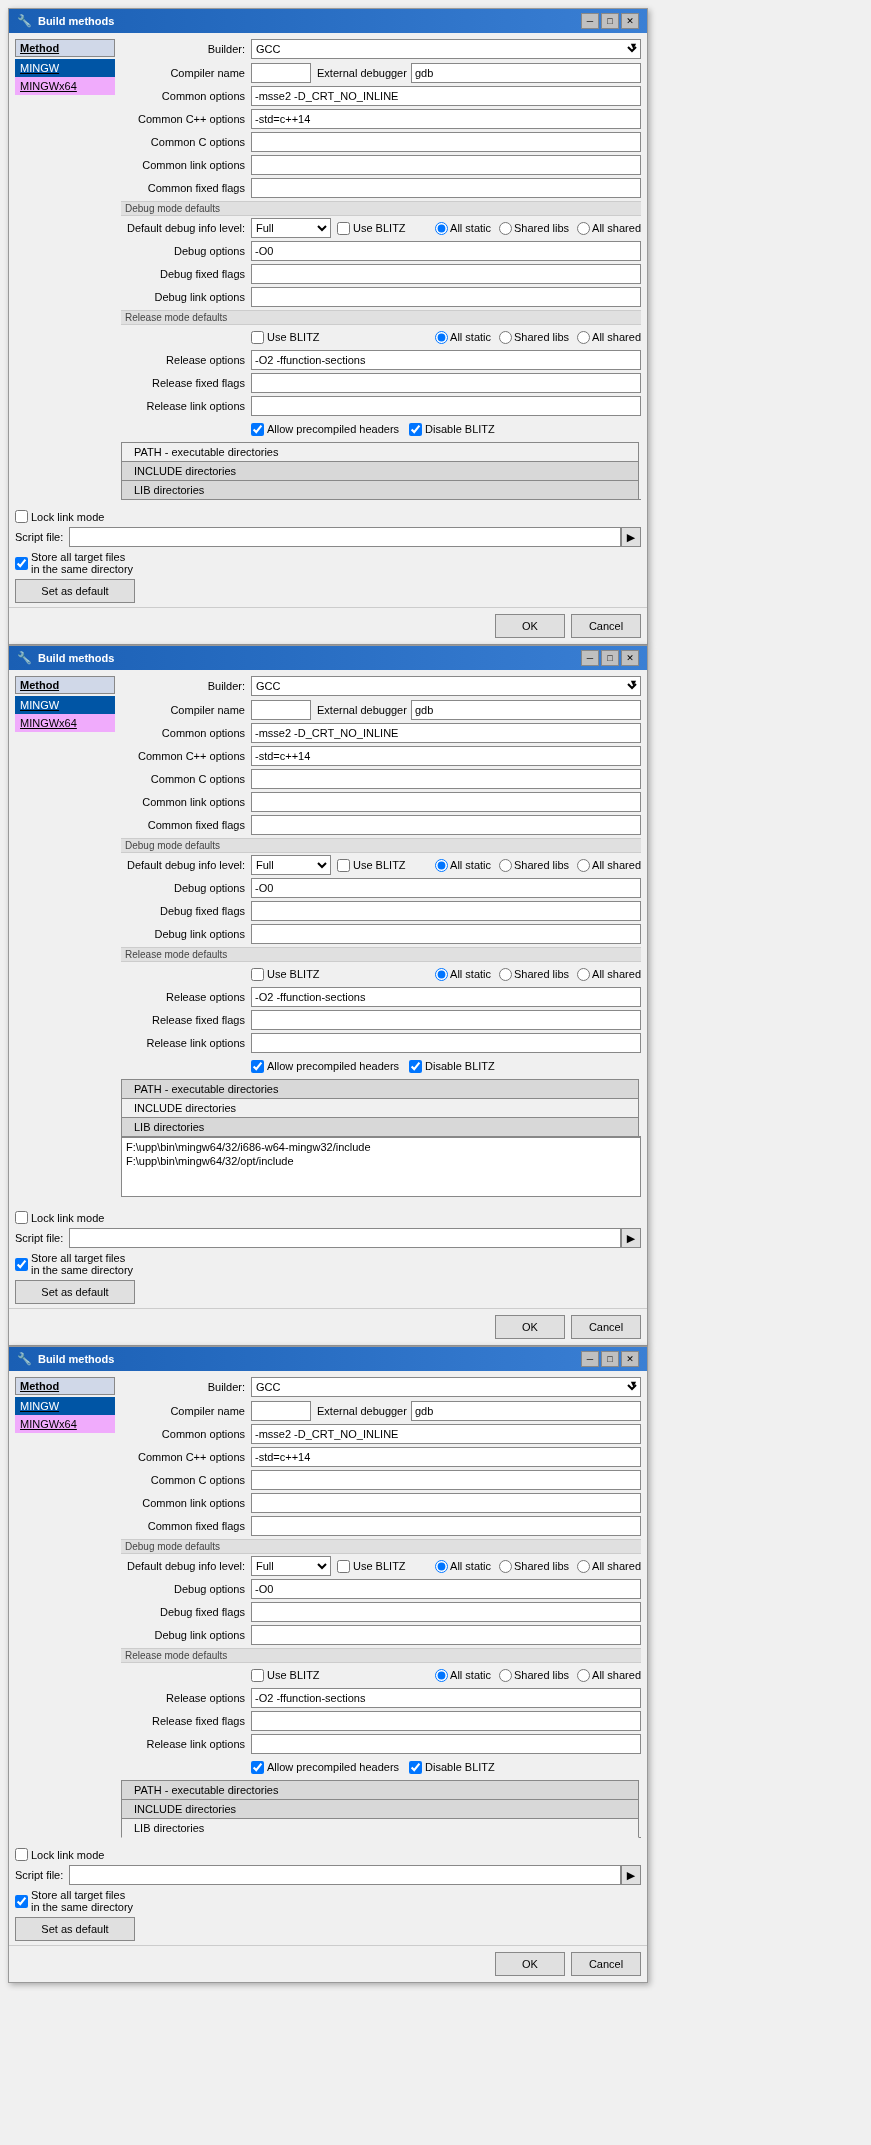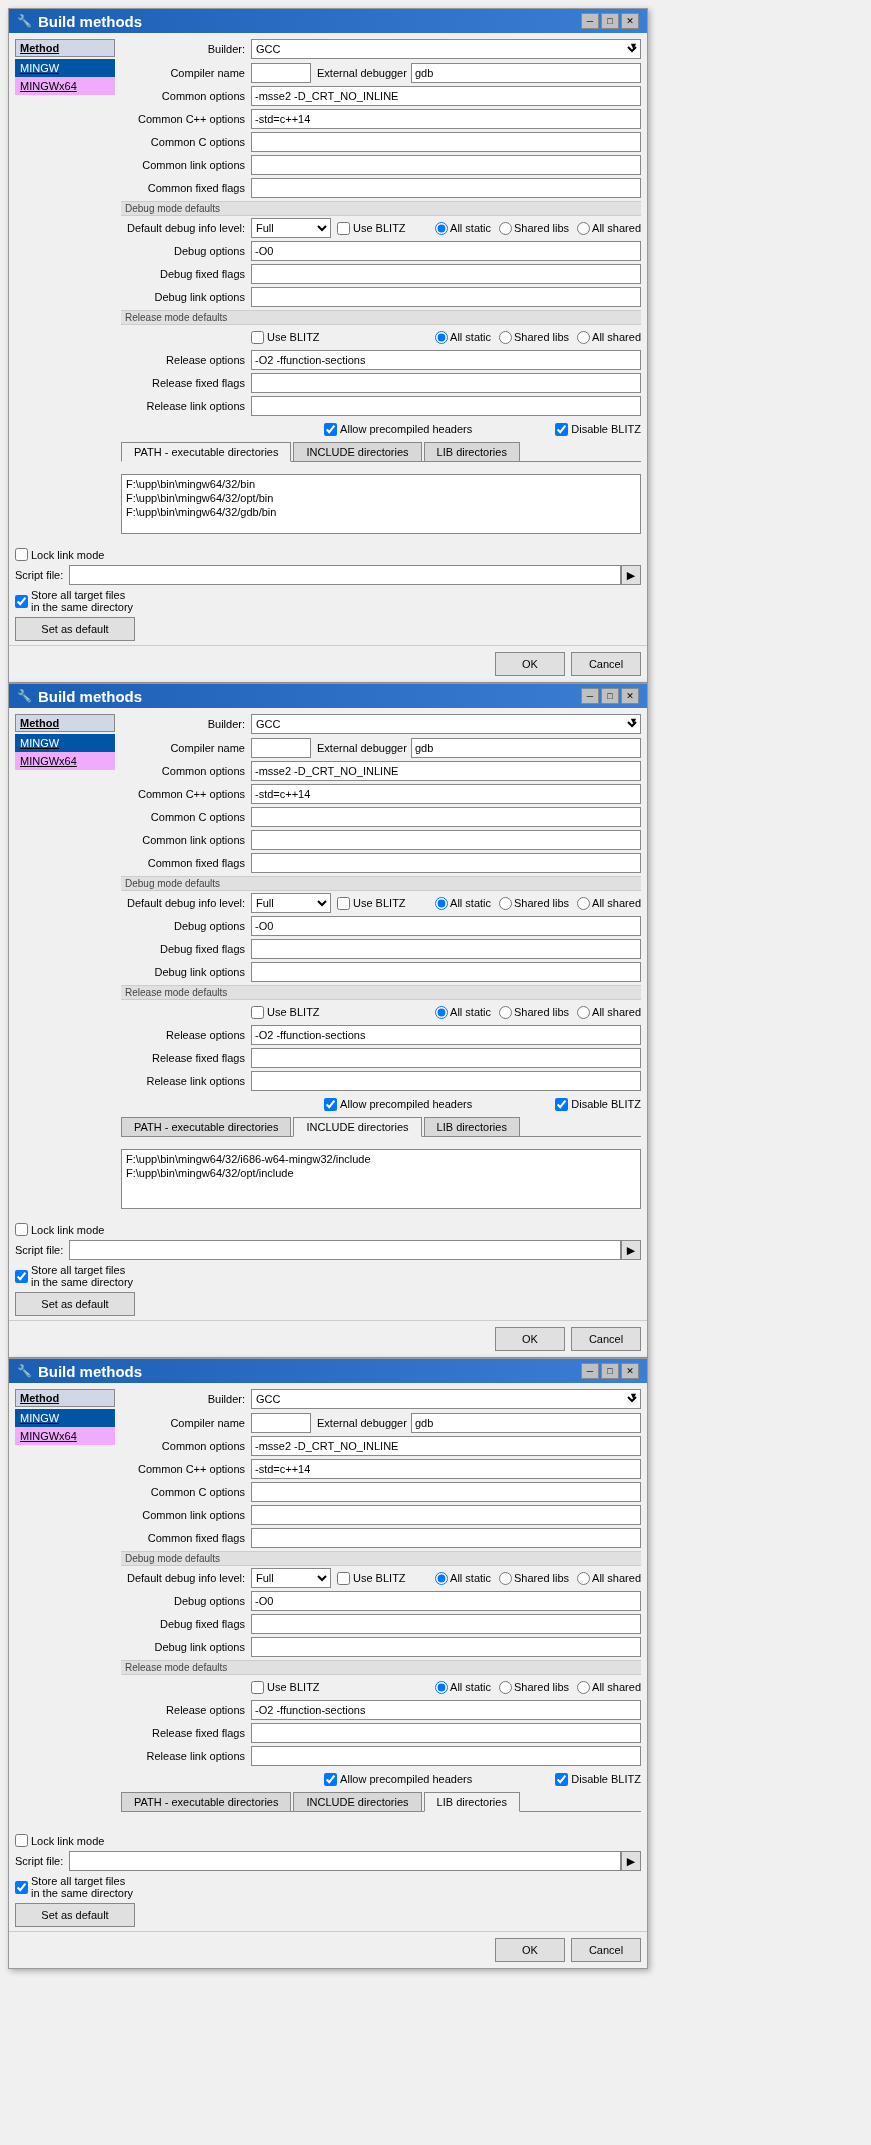--- a/index.html
+++ b/index.html
@@ -16,21 +16,21 @@
       background: linear-gradient(to right, #1a5fb4, #3a7fd4);
       color: white;
       padding: 4px 8px;
       display: flex;
       align-items: center;
       justify-content: space-between;
       height: 24px;
     }
     .title-bar-left { display: flex; align-items: center; gap: 6px; }
     .title-bar-icon { font-size: 12px; }
-    .title-bar-title { font-size: 15px; font-weight: bold; }
+    .title-bar-title { font-size: 11px; font-weight: bold; }
     .title-bar-controls { display: flex; gap: 2px; }
     .title-bar-btn {
       width: 18px; height: 16px; background: #c0c0c0; border: 1px solid #888;
       display: flex; align-items: center; justify-content: center; cursor: pointer;
       font-size: 9px; color: #000;
     }
 
     .dialog-body { display: flex; padding: 6px; gap: 6px; }
 
     .left-panel { width: 100px; flex-shrink: 0; text-decoration: underline; }
@@ -39,21 +39,21 @@
     }
     .method-item {
       padding: 2px 4px; cursor: pointer; border: 1px solid transparent;
     }
     .method-item.selected { background: #0055a5; color: white; }
     .method-item.normal { background: #f0abfc; }
 
     .right-panel { flex: 1; }
 
     .form-row {
-      display: flex; align-items: center; margin-bottom: 3px; min-height: 20px; justify-content: space-between;
+      display: flex; align-items: center; margin-bottom: 3px; min-height: 20px;
     }
     .form-label { width: 130px; flex-shrink: 0; text-align: right; padding-right: 6px; }
     .form-control {
       flex: 1; height: 20px; border: 1px solid #888; background: white; padding: 1px 3px;
       font-size: 11px;
     }
 
     .builder-row { display: flex; align-items: center; margin-bottom: 4px; }
     .select-wrapper { flex: 1; position: relative; }
     .select-wrapper::after {
@@ -70,21 +70,21 @@
     }
 
     .debug-info-row { display: flex; align-items: center; margin-bottom: 3px; }
     .debug-info-select { width: 80px; height: 20px; border: 1px solid #888; background: white; margin-right: 6px; }
 
     .radio-group { display: flex; align-items: center; gap: 8px; }
     .radio-item { display: flex; align-items: center; gap: 2px; cursor: pointer; }
     .checkbox-item { display: flex; align-items: center; gap: 3px; cursor: pointer; }
 
     .tabs-bar {
-      display: flex; border-bottom: 1px solid #888; margin-bottom: 12px;
+      display: flex; border-bottom: 1px solid #888; margin-bottom: 0; flex-direction: column;
     }
     .tab {
       padding: 3px 12px; border: 1px solid #888; border-bottom: none;
       background: #d8d8d8; cursor: pointer; margin-right: 2px; font-size: 11px;
     }
     .tab.active { background: #f0f0f0; border-bottom: 1px solid #f0f0f0; margin-bottom: -1px; }
 
     .path-list {
       border: 1px solid #888; background: white; min-height: 60px; padding: 2px; margin-bottom: 4px;
     }
@@ -242,25 +242,20 @@
       </label>
       <label class="checkbox-item" style="margin-left:10px;">
         <input type="checkbox" checked="" style=""> Disable BLITZ
       </label>
     </div>
   <div class="tabs-bar">
             <div class="tab active">PATH - executable directories</div>
             <div class="tab ">INCLUDE directories</div>
             <div class="tab ">LIB directories</div>
           </div>
-          <div class="path-list">
-            <div class="path-item">F:\upp\bin\mingw64/32/bin</div>
-            <div class="path-item">F:\upp\bin\mingw64/32/opt/bin</div>
-            <div class="path-item">F:\upp\bin\mingw64/32/gdb/bin</div>
-          </div>
         </div>
       </div>
       <div class="bottom-controls">
     <div class="lock-mode-row">
       <label class="checkbox-item">
         <input type="checkbox" style=""> Lock link mode
       </label>
     </div>
     <div class="script-row">
       <span class="script-label">Script file:</span>

